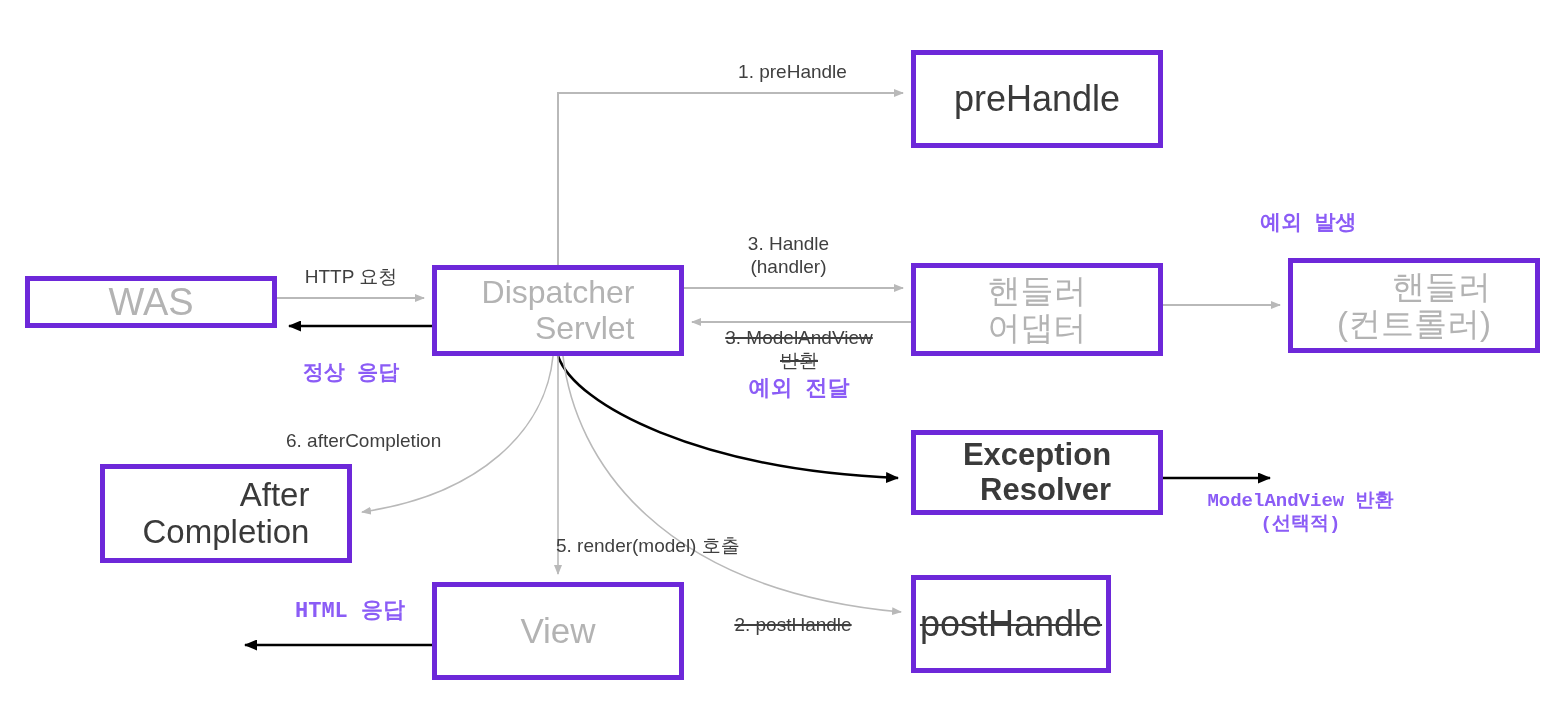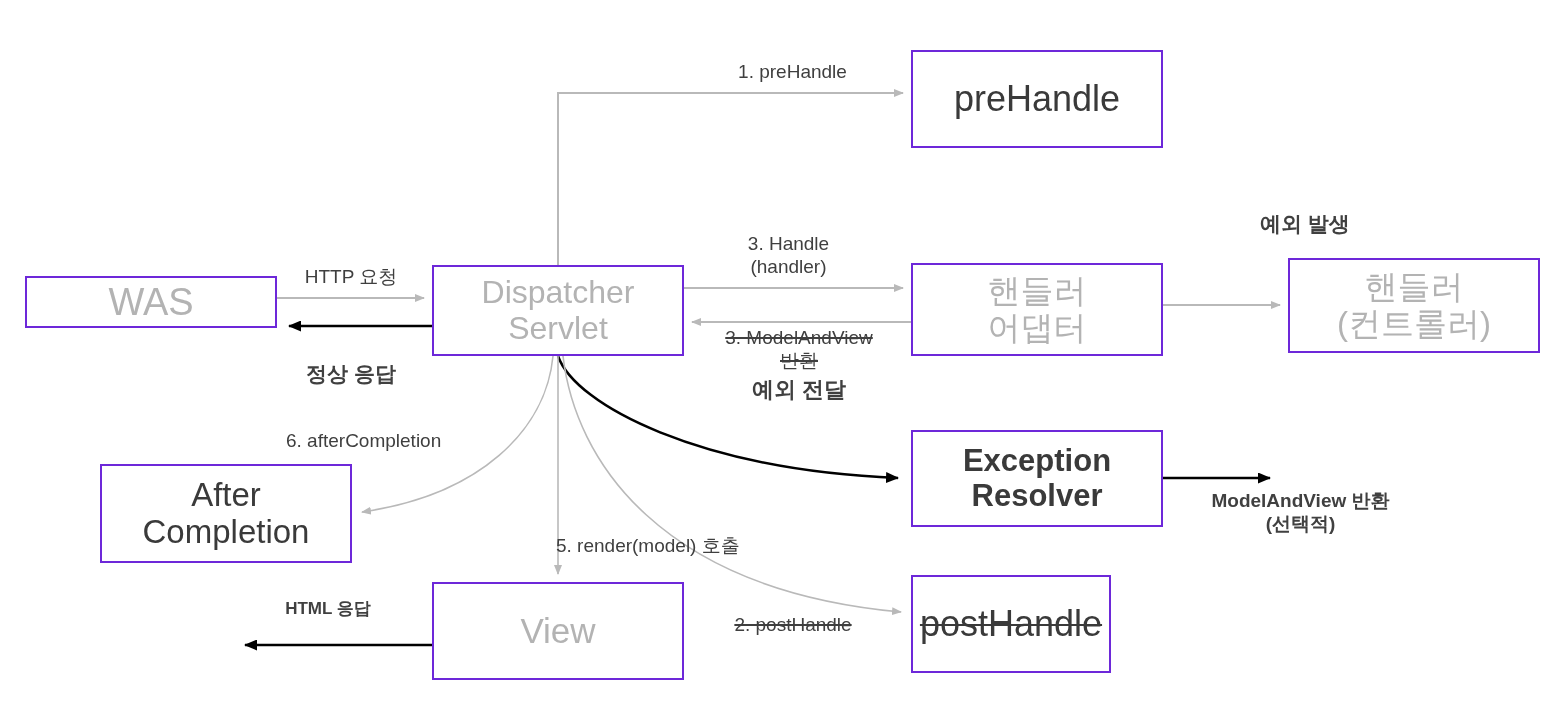--- a/index.html
+++ b/index.html
@@ -21,44 +21,44 @@
     left: 0; top: 0;
     width: 1546px;
     height: 702px;
     pointer-events: none;
   }
 
   
   .node {
     position: absolute;
     box-sizing: border-box;
-    border: 2px solid #6d28d9;
+    border: 5px solid #6d28d9;
     background: #ffffff;
     display: flex;
     align-items: center;
     justify-content: center;
-    text-align: center;
+    text-align: right;
     line-height: 1.12;
     white-space: pre-line;
   }
   .node.gray   { color: #b3b3b3; font-weight: 400; }
   .node.dark   { color: #3a3a3a; font-weight: 400; }
   .node.bold   { color: #3a3a3a; font-weight: 700; }
   .node.strike { text-decoration: line-through; text-decoration-thickness: 2px; }
 
   
   .label {
     position: absolute;
     box-sizing: border-box;
     text-align: center;
     line-height: 1.2;
     white-space: pre-line;
   }
   .label.light  { color: #3f3f3f; font-weight: 400; }
-  .label.boldk  { color: #404040; font-weight: 700; }
+  .label.boldk  { color: #8b5cf6; font-weight: 700; font-family: Liberation Mono, monospace; }
   .label.struck { color: #3f3f3f; font-weight: 400;
                   text-decoration: line-through; text-decoration-thickness: 1.5px; }
 </style>
 </head>
 <body>
 
 <div id="canvas">
 
   <svg id="wires" viewBox="0 0 1546 702" xmlns="http://www.w3.org/2000/svg">
     <defs>
@@ -101,21 +101,21 @@
 Servlet</div>
 
   <div class="node dark" style="left:911px; top:50px; width:252px; height:98px; font-size:36px;">preHandle</div>
 
   <div class="node gray" style="left:911px; top:263px; width:252px; height:93px; font-size:33px;">핸들러
 어댑터</div>
 
   <div class="node gray" style="left:1288px; top:258px; width:252px; height:95px; font-size:33px;">핸들러
 (컨트롤러)</div>
 
-  <div class="node bold" style="left:911px; top:430px; width:252px; height:97px; font-size:31px;">Exception
+  <div class="node bold" style="left:911px; top:430px; width:252px; height:85px; font-size:31px;">Exception
 Resolver</div>
 
   <div class="node dark" style="left:100px; top:464px; width:252px; height:99px; font-size:33px;">After
 Completion</div>
 
   <div class="node gray" style="left:432px; top:582px; width:252px; height:98px; font-size:35px;">View</div>
 
   <div class="node dark strike" style="left:911px; top:575px; width:200px; height:98px; font-size:36px;">postHandle</div>
 
   <div class="label light" style="left:281px; top:266px; width:140px; font-size:19px;">HTTP 요청</div>
@@ -136,15 +136,15 @@
 
   <div class="label boldk" style="left:1178px; top:490px; width:245px; font-size:19px;">ModelAndView 반환
 (선택적)</div>
 
   <div class="label struck" style="left:703px; top:614px; width:180px; font-size:19px;">2. postHandle</div>
 
   <div class="label light" style="left:556px; top:535px; width:260px; font-size:19px; text-align:left;">5. render(model) 호출</div>
 
   <div class="label light" style="left:286px; top:430px; width:220px; font-size:19px; text-align:left;">6. afterCompletion</div>
 
-  <div class="label boldk" style="left:238px; top:599px; width:180px; font-size:17px;">HTML 응답</div>
+  <div class="label boldk" style="left:260px; top:599px; width:180px; font-size:22px;">HTML 응답</div>
 
 </div>
 
 </body></html>

